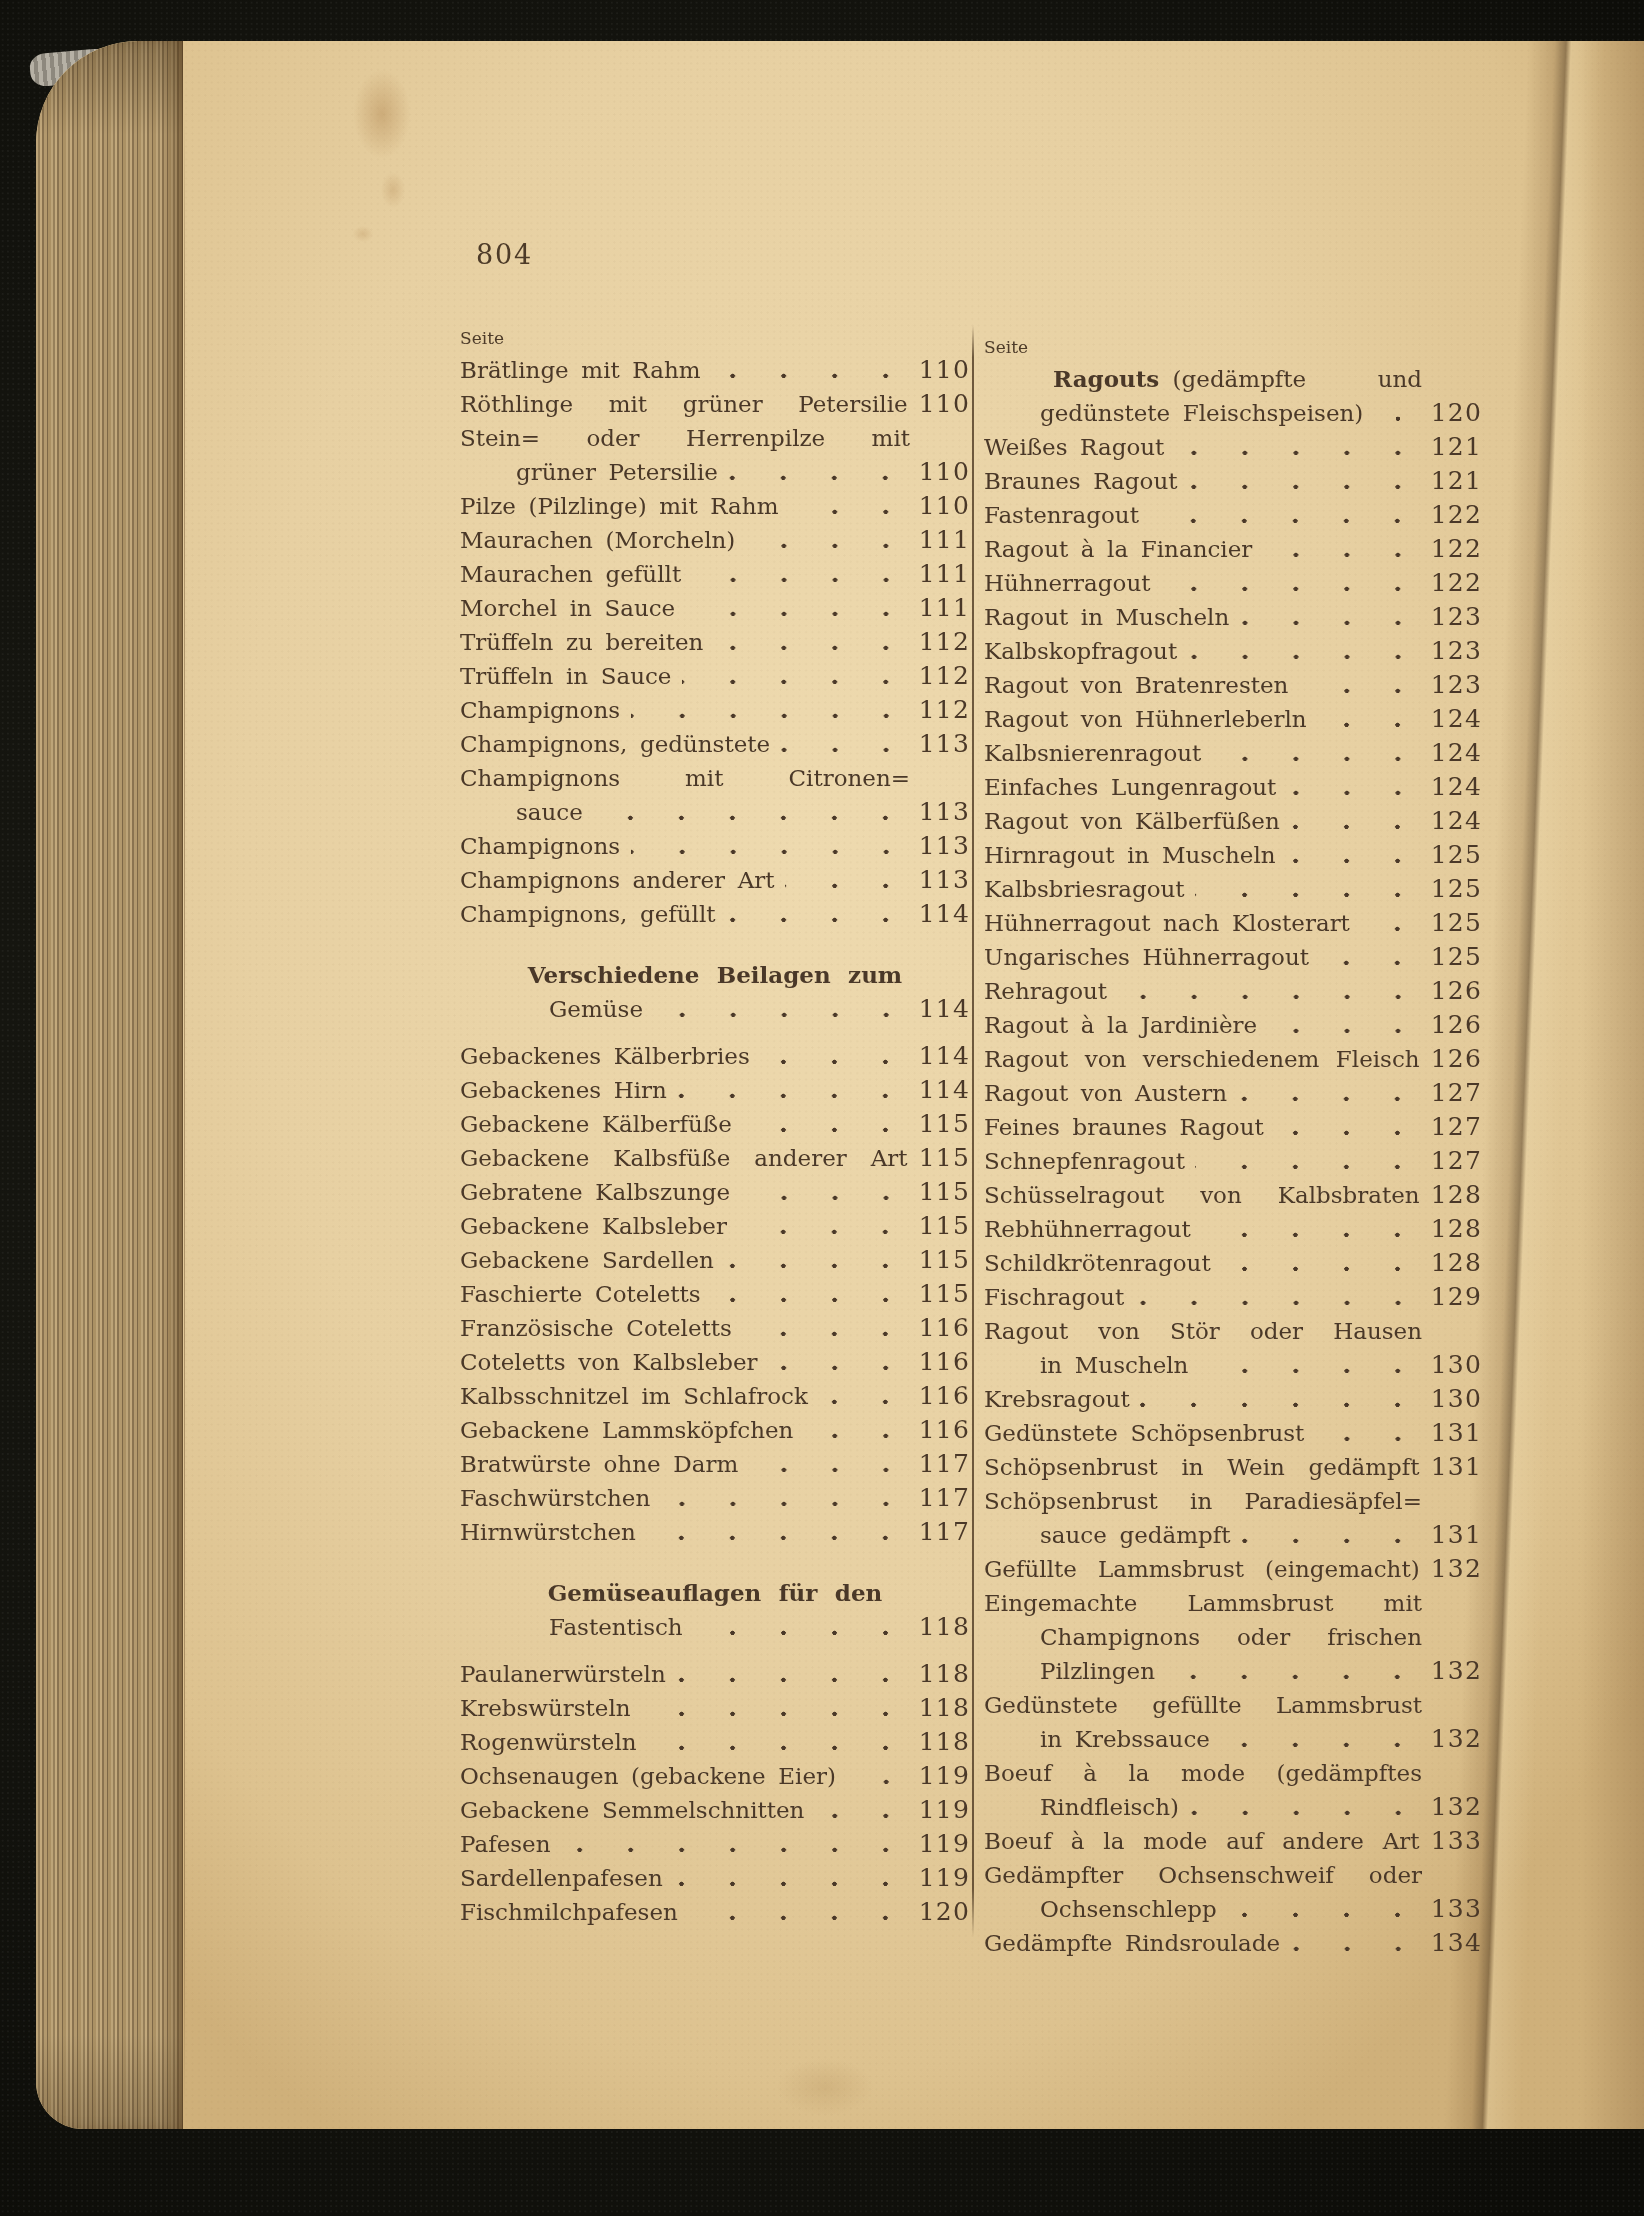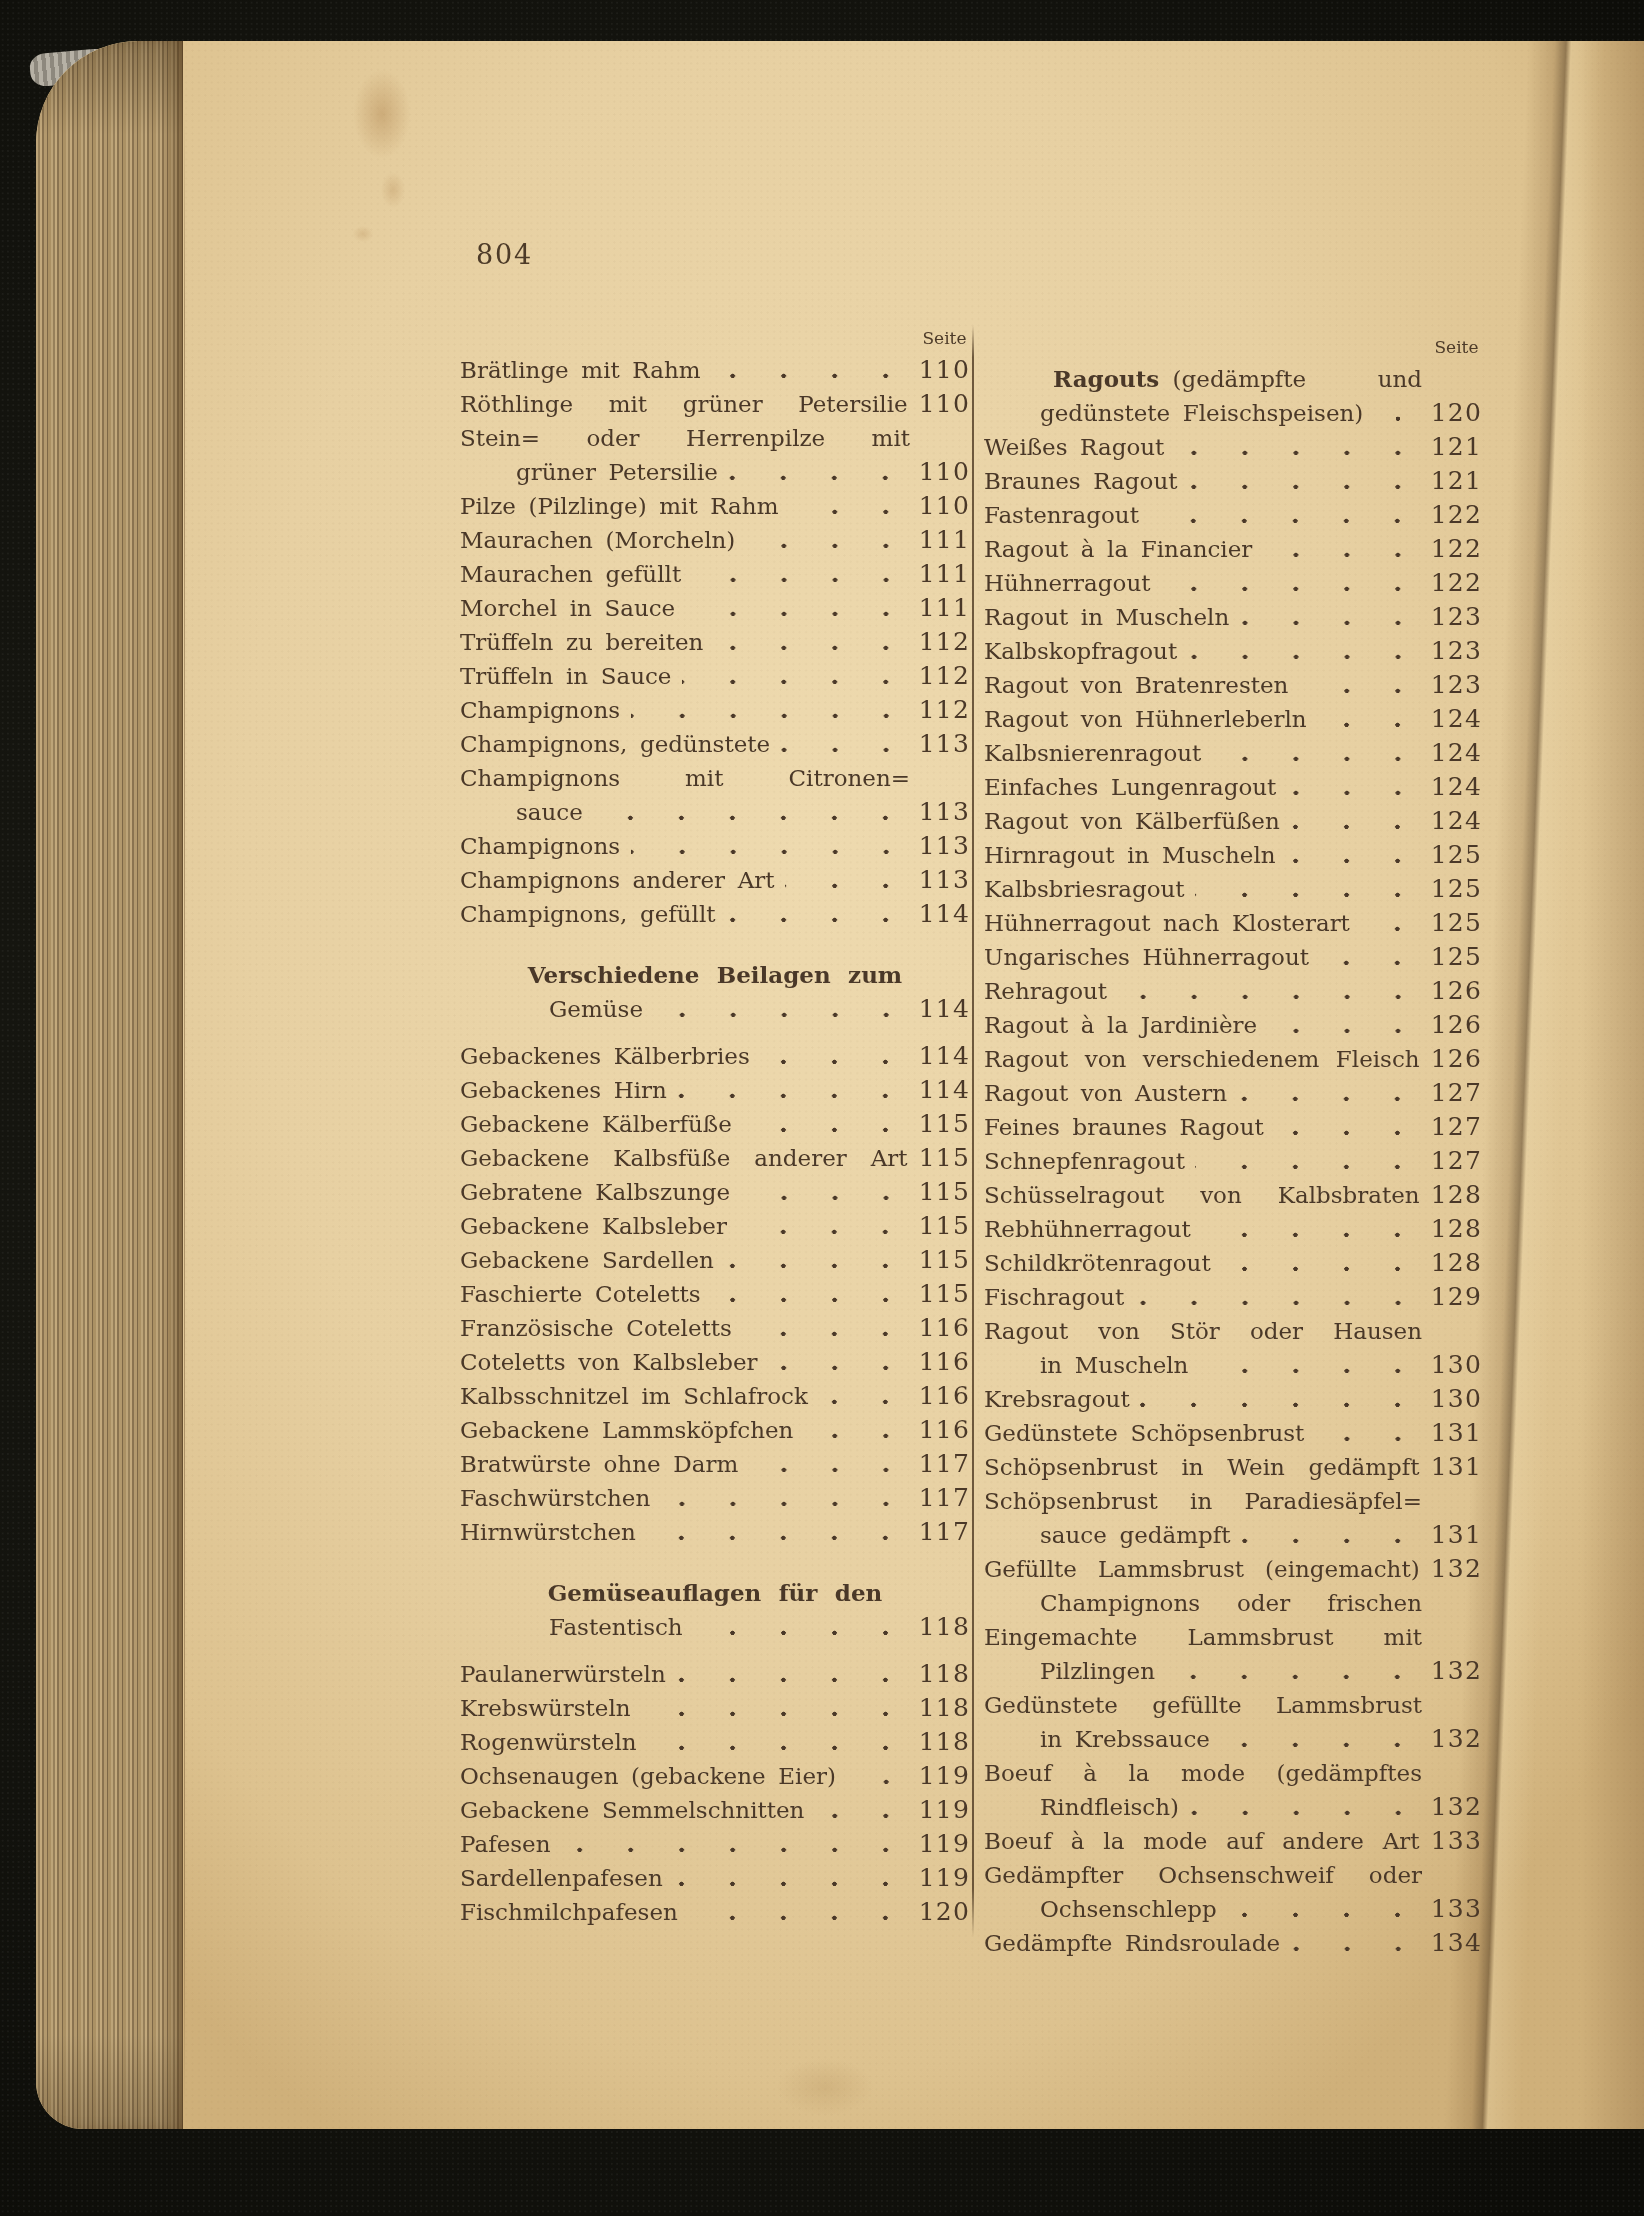--- a/index.html
+++ b/index.html
@@ -35,21 +35,21 @@
     transform:rotate(2.3deg);transform-origin:50% 0;
     background:linear-gradient(90deg, rgba(0,0,0,0) 0%, rgba(115,80,40,0.22) 35%, rgba(62,40,17,0.45) 50%, rgba(240,222,178,0.30) 57%, rgba(0,0,0,0) 100%);}
   .right-shade{position:absolute;top:0;bottom:0;right:0;width:64px;
     background:linear-gradient(90deg, rgba(0,0,0,0), rgba(115,80,42,0.28));}
   .pagenum{position:absolute;left:440px;top:198px;font-size:27px;letter-spacing:1.8px;color:#4d3b28;}
   .col{position:absolute;color:#4a3828;font-size:23px;word-spacing:5.3px;}
   #col-left{left:424px;top:282px;width:510px;}
   #col-right{left:948px;top:291px;width:498px;}
   .divider{position:absolute;left:936px;top:284px;width:1.8px;height:1612px;
     background:linear-gradient(180deg,rgba(78,57,34,0),rgba(78,57,34,0.8) 2%,rgba(78,57,34,0.8) 97%,rgba(78,57,34,0));}
-  .seite{height:30px;line-height:30px;text-align:right;font-size:17px;padding-right:3.5px;color:#4d3b29;}
+  .seite{height:30px;line-height:30px;font-size:17px;padding-right:3.5px;color:#4d3b29;}
   .row{display:flex;height:34px;line-height:34px;}
   .row .t{display:block;}
   .row.cont,.row.contw,.row.headcont{padding-left:56px;}
   .row.ind{padding-left:69px;}
   .row.wrap .t,.row.contw .t{flex:1;text-align:justify;text-align-last:justify;margin-right:60px;}
   .row.nodots .t{flex:1;text-align:justify;text-align-last:justify;margin-right:9.4px;}
   .row.heading{justify-content:center;font-weight:bold;word-spacing:9.4px;}
   .row.headcont{font-weight:normal;padding-left:89px;}
   .lead{font-weight:bold;}
   .dots{flex:1;margin:0 5.8px 0 10.5px;
@@ -454,25 +454,25 @@
         </div>
         <div class="row cont">
           <span class="t">sauce gedämpft</span>
           <span class="dots"></span>
           <span class="p">131</span>
         </div>
         <div class="row nodots">
           <span class="t">Gefüllte Lammsbrust (eingemacht)</span>
           <span class="p">132</span>
         </div>
+        <div class="row wrap">
+          <span class="t">Eingemachte Lammsbrust mit</span>
+        </div>
         <div class="row contw">
           <span class="t">Champignons oder frischen</span>
-        </div>
-        <div class="row wrap">
-          <span class="t">Eingemachte Lammsbrust mit</span>
         </div>
         <div class="row cont">
           <span class="t">Pilzlingen</span>
           <span class="dots"></span>
           <span class="p">132</span>
         </div>
         <div class="row wrap">
           <span class="t">Gedünstete gefüllte Lammsbrust</span>
         </div>
         <div class="row cont">

